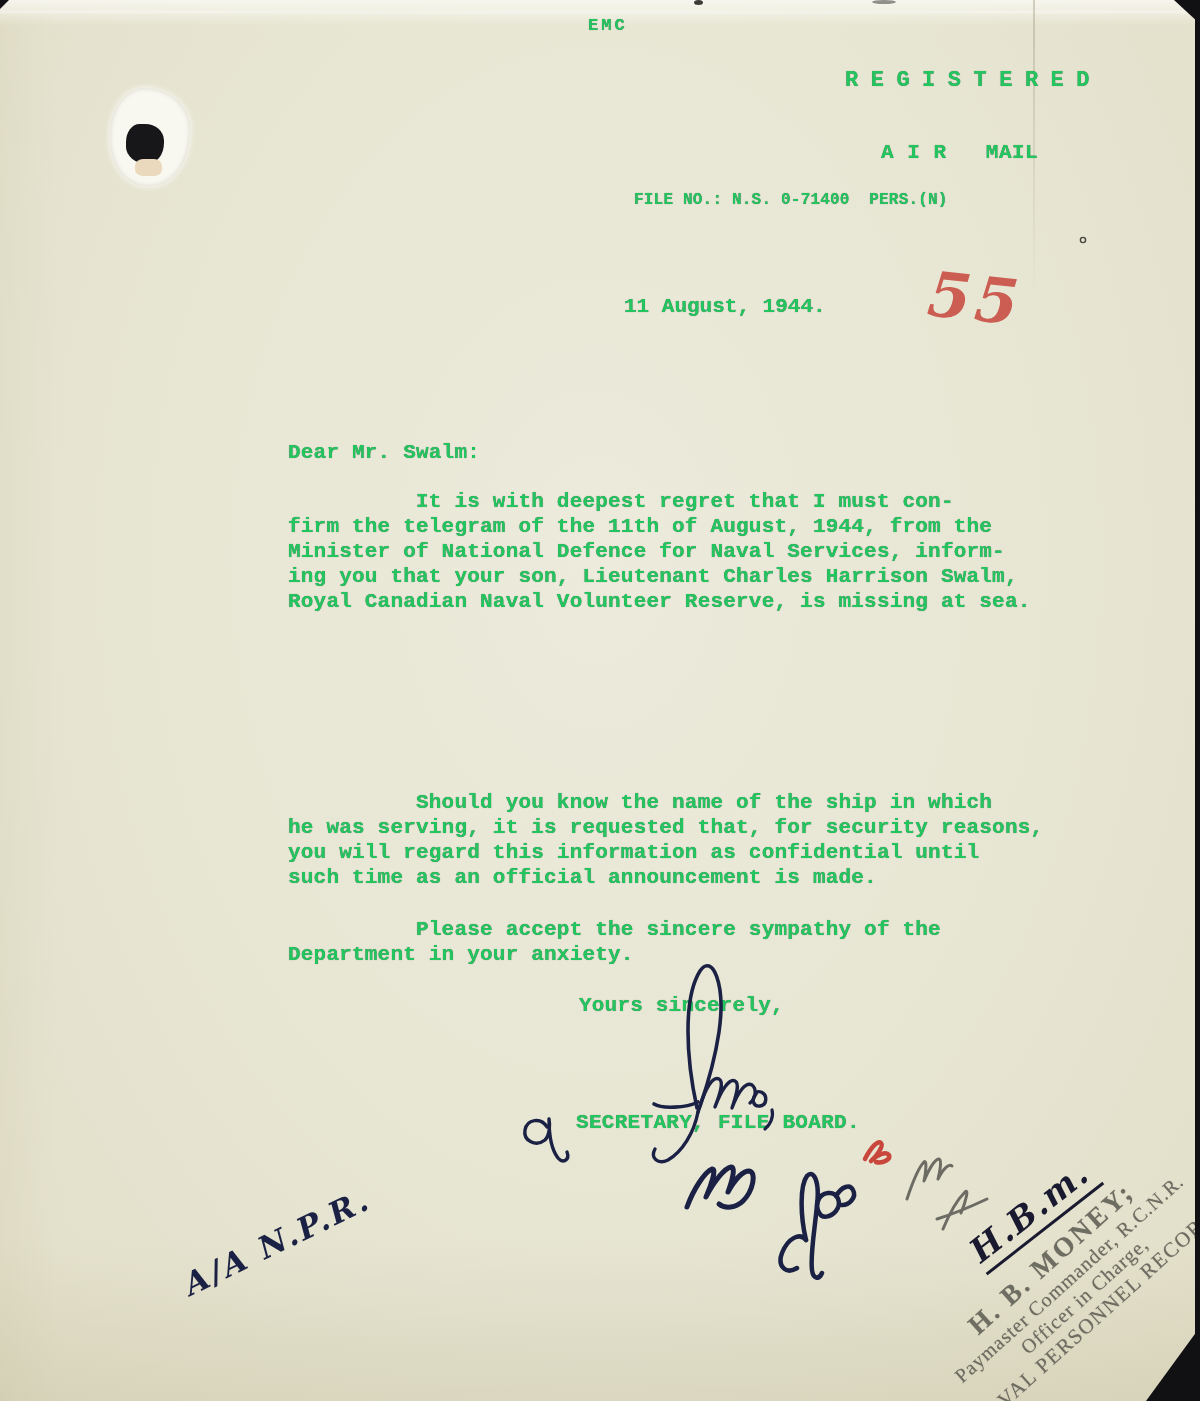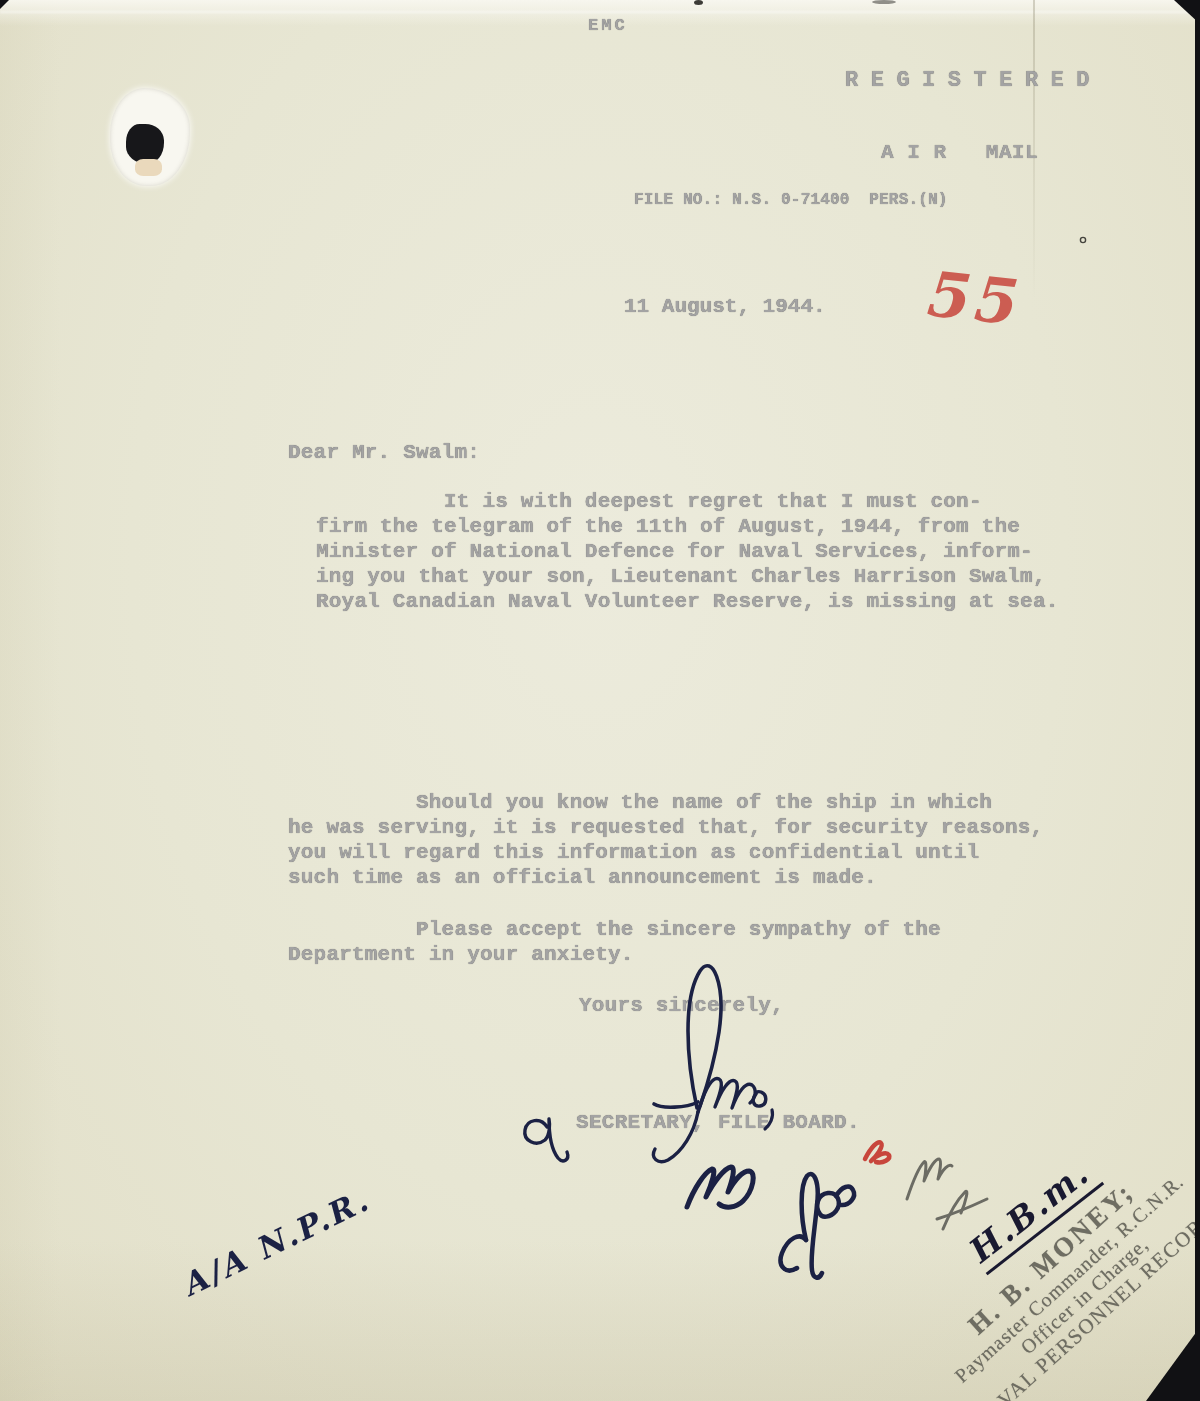--- a/index.html
+++ b/index.html
@@ -20,29 +20,29 @@
   
   .tear-halo{position:absolute;left:110px;top:88px;width:80px;height:98px;background:#f8f7f0;border-radius:46% 60% 52% 48%/50% 44% 58% 50%;box-shadow:0 0 6px rgba(255,255,255,.9), inset 0 0 4px rgba(120,115,90,.25);}
   .tear-hole{position:absolute;left:126px;top:124px;width:38px;height:40px;background:#17171a;border-radius:38% 52% 46% 60%/48% 44% 56% 46%;}
   .tear-patch{position:absolute;left:135px;top:159px;width:27px;height:17px;background:#ead9bc;border-radius:30%/40%;}
   
   .edge-right{position:absolute;right:0;top:0;width:5px;height:1401px;background:#111114;}
   .corner-tr{position:absolute;right:0;top:0;width:0;height:0;border-top:24px solid #111114;border-left:26px solid transparent;}
   .corner-tl{position:absolute;left:0;top:0;width:0;height:0;border-top:9px solid #111114;border-right:9px solid transparent;}
   .corner-br{position:absolute;right:0;bottom:0;width:0;height:0;border-bottom:74px solid #111114;border-left:54px solid transparent;}
   
-  .typed{position:absolute;font-family:"Liberation Mono","DejaVu Sans Mono",monospace;font-weight:bold;color:#a3a3a3;white-space:pre;text-shadow:0 0 .7px rgba(35,35,40,.75);}
+  .typed{position:absolute;font-family:"Liberation Mono","DejaVu Sans Mono",monospace;font-weight:bold;color:#22c55e;white-space:pre;text-shadow:0 0 .7px rgba(35,35,40,.75);}
   .body-par{font-size:21px;line-height:25px;letter-spacing:.2px;}
   .hdr-emc{left:588px;top:16px;font-size:17px;letter-spacing:3px;}
   .hdr-registered{left:845px;top:68px;font-size:22px;letter-spacing:12.5px;}
   .hdr-airmail{left:881px;top:141px;font-size:21px;letter-spacing:.5px;}
   .hdr-file{left:634px;top:191px;font-size:16px;letter-spacing:.2px;}
   .date-line{left:624px;top:295px;font-size:21px;}
   .salutation{left:288px;top:440px;}
-  .p1{left:288px;top:489px;margin-left:28px;}
+  .p1{left:288px;top:489px;}
   .p2{left:288px;top:641px;}
   .p3{left:288px;top:790px;}
   .p4{left:288px;top:917px;}
   .closing{left:579px;top:993px;}
   .sig-title{left:576px;top:1111px;font-size:21px;letter-spacing:.3px;}
   .addr{left:291px;top:1163px;font-size:21px;line-height:26px;}
   
   .hand{position:absolute;font-family:"DejaVu Serif",serif;font-style:italic;font-weight:bold;}
   .red-55{left:928px;top:262px;font-size:62px;color:#c8463c;transform:rotate(6deg);opacity:.85;letter-spacing:4px;}
   .note-npr{left:186px;top:1268px;font-size:31px;color:#1b2144;transform:rotate(-26deg);transform-origin:left center;letter-spacing:3px;}

